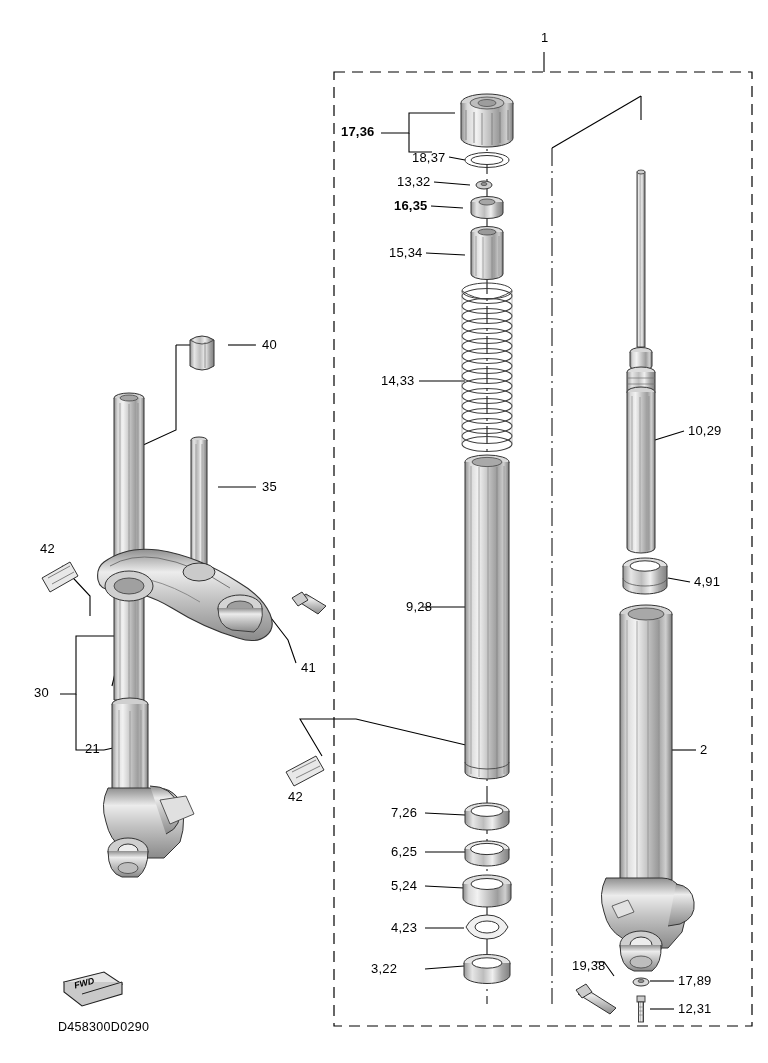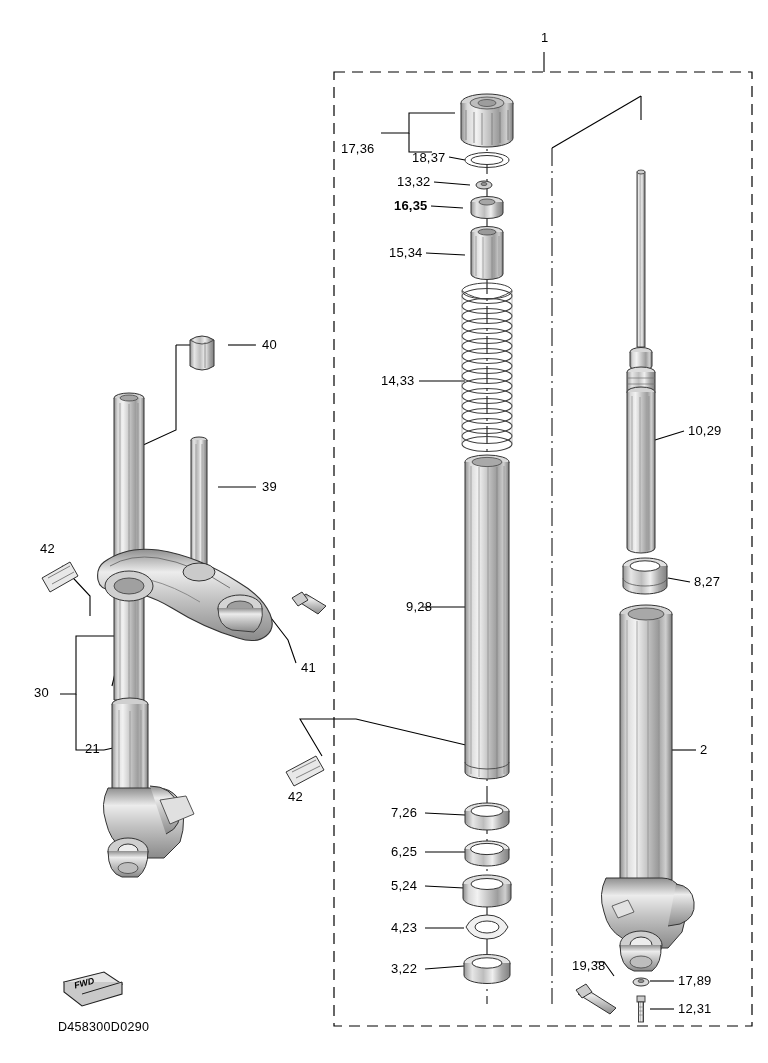--- a/index.html
+++ b/index.html
@@ -400,42 +400,42 @@
     <g>
       <path d="M64 982 l40 -10 l18 12 l-40 12 z" fill="#e3e3e3" stroke="#222" stroke-width="1.1"></path>
       <path d="M64 982 l0 10 l18 14 l40 -12 l0 -12" fill="#c9c9c9" stroke="#222" stroke-width="1.1"></path>
       <path d="M82 994 l40 -12" fill="none" stroke="#222" stroke-width="1"></path>
     </g>
   </svg>
 
   <div>
     <div class="lbl" style="left:541px; top:30px;">1</div>
 
-    <div class="lbl" style="left:341px; top:141px;">17,36</div>
+    <div class="lbl" style="left:341px; top:124px;font-weight:bold;">17,36</div>
     <div class="lbl" style="left:412px; top:150px;">18,37</div>
     <div class="lbl" style="left:397px; top:174px;">13,32</div>
     <div class="lbl" style="left:394px; top:198px;font-weight:bold;">16,35</div>
     <div class="lbl" style="left:389px; top:245px;text-align:center;">15,34</div>
     <div class="lbl" style="left:381px; top:373px;">14,33</div>
     <div class="lbl" style="left:406px; top:599px;">9,28</div>
     <div class="lbl" style="left:391px; top:805px;">7,26</div>
     <div class="lbl" style="left:391px; top:844px;">6,25</div>
     <div class="lbl" style="left:391px; top:878px;">5,24</div>
     <div class="lbl" style="left:391px; top:920px;">4,23</div>
-    <div class="lbl" style="left:391px; top:961px;">3,22</div>
+    <div class="lbl" style="left:371px; top:961px;">3,22</div>
 
     <div class="lbl" style="left:688px; top:423px;">10,29</div>
-    <div class="lbl" style="left:694px; top:574px;">8,27</div>
+    <div class="lbl" style="left:694px; top:574px;">4,91</div>
     <div class="lbl" style="left:700px; top:742px;">2</div>
     <div class="lbl" style="left:572px; top:958px;">19,38</div>
     <div class="lbl" style="left:678px; top:973px;">17,89</div>
     <div class="lbl" style="left:678px; top:1001px;">12,31</div>
 
     <div class="lbl" style="left:262px; top:337px;">40</div>
-    <div class="lbl" style="left:262px; top:479px;">39</div>
+    <div class="lbl" style="left:262px; top:479px;">35</div>
     <div class="lbl" style="left:40px; top:541px;">42</div>
     <div class="lbl" style="left:301px; top:660px;">41</div>
     <div class="lbl" style="left:34px; top:685px;">30</div>
     <div class="lbl" style="left:85px; top:741px;">21</div>
     <div class="lbl" style="left:288px; top:789px;">42</div>
   </div>
 
   <div class="fwd-txt" style="left:74px; top:978px; transform: rotate(-14deg);">FWD</div>
 
   <div class="docid" style="left:58px; top:1020px;">D458300D0290</div>

